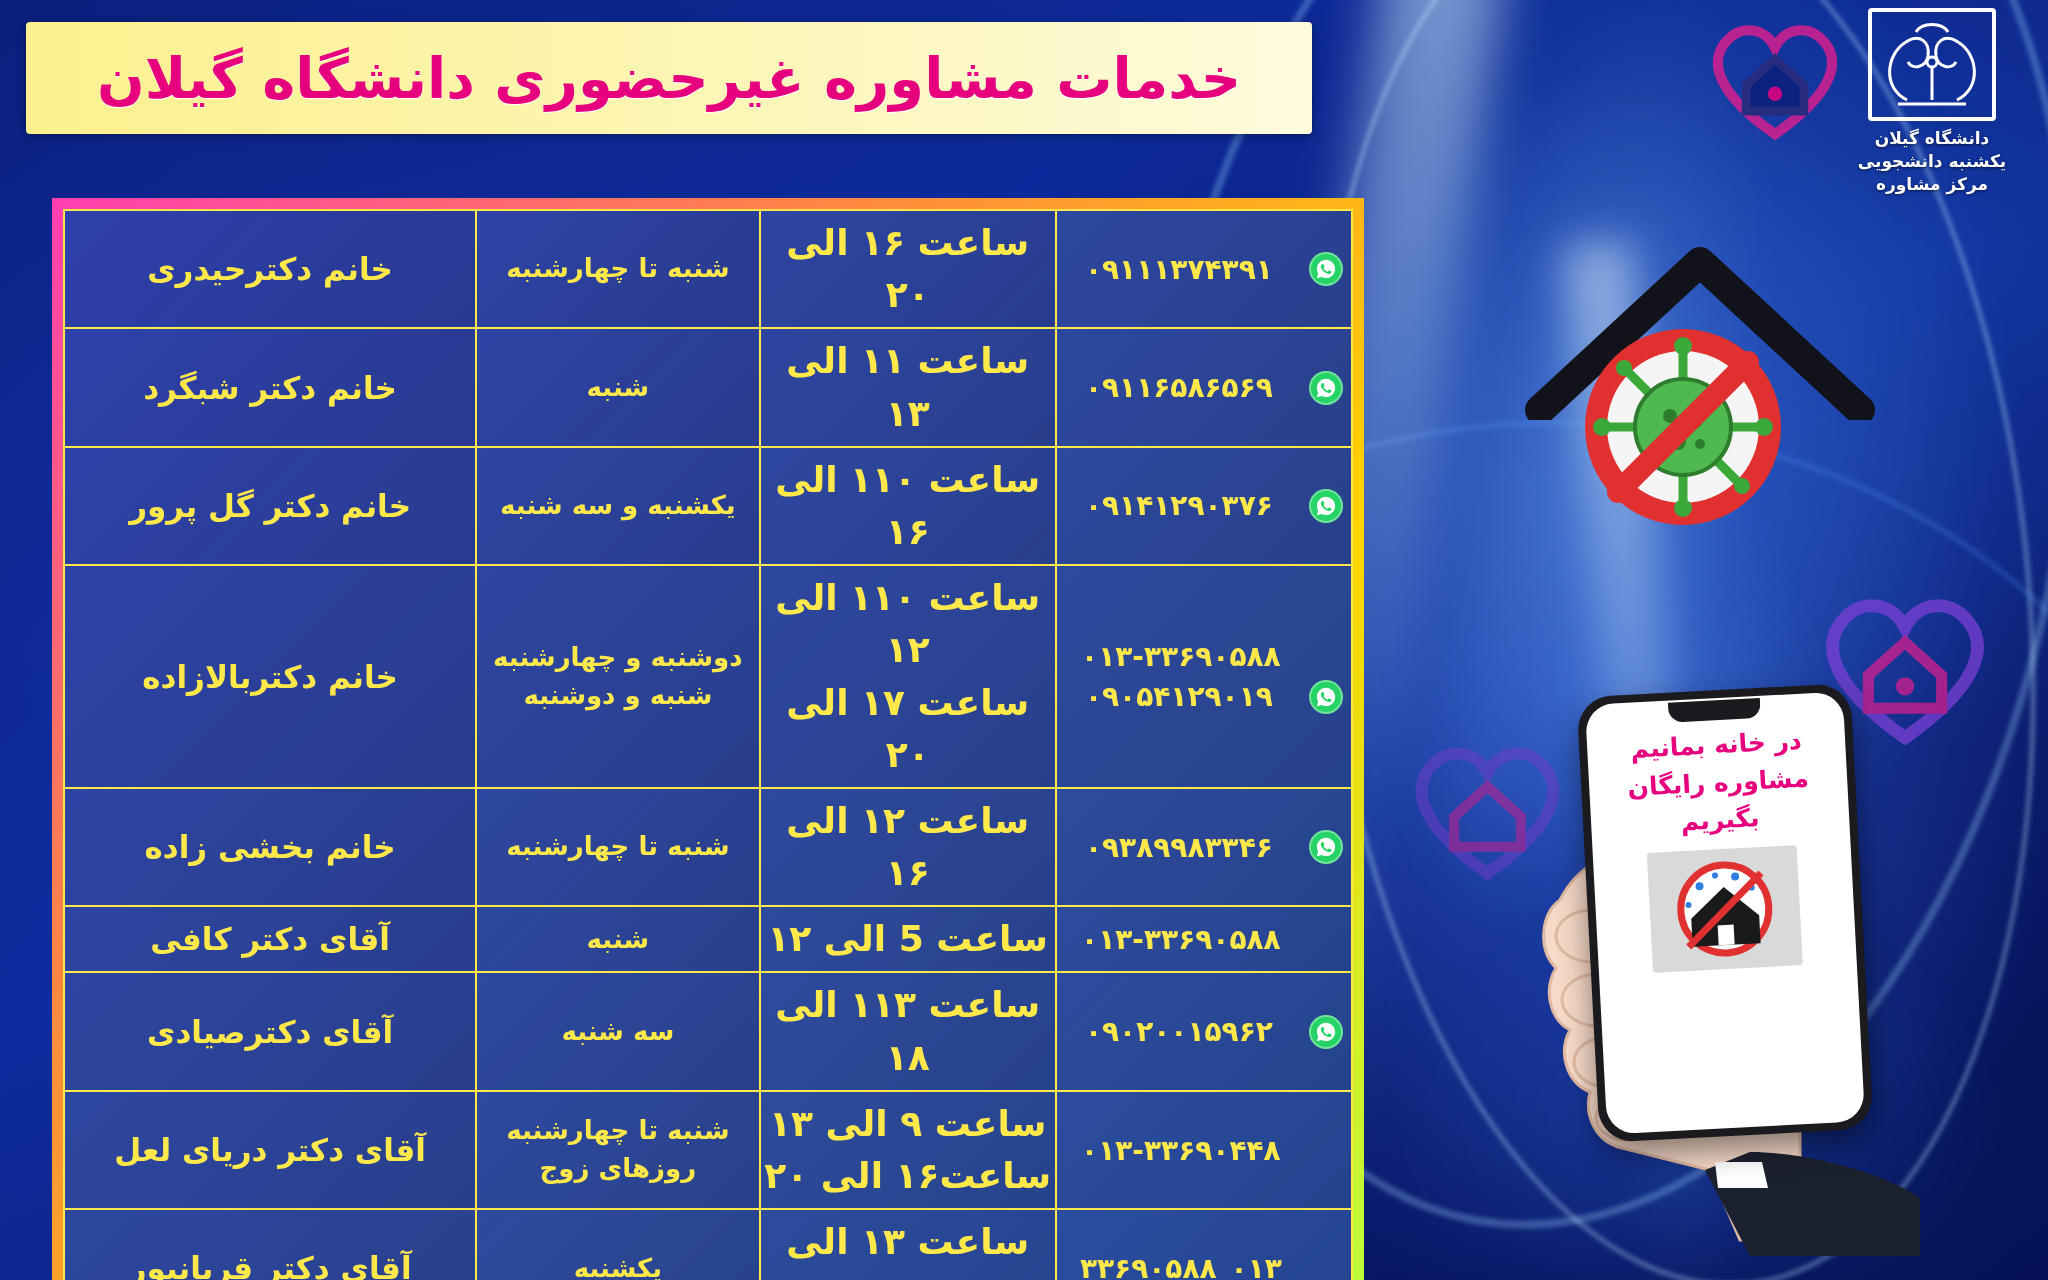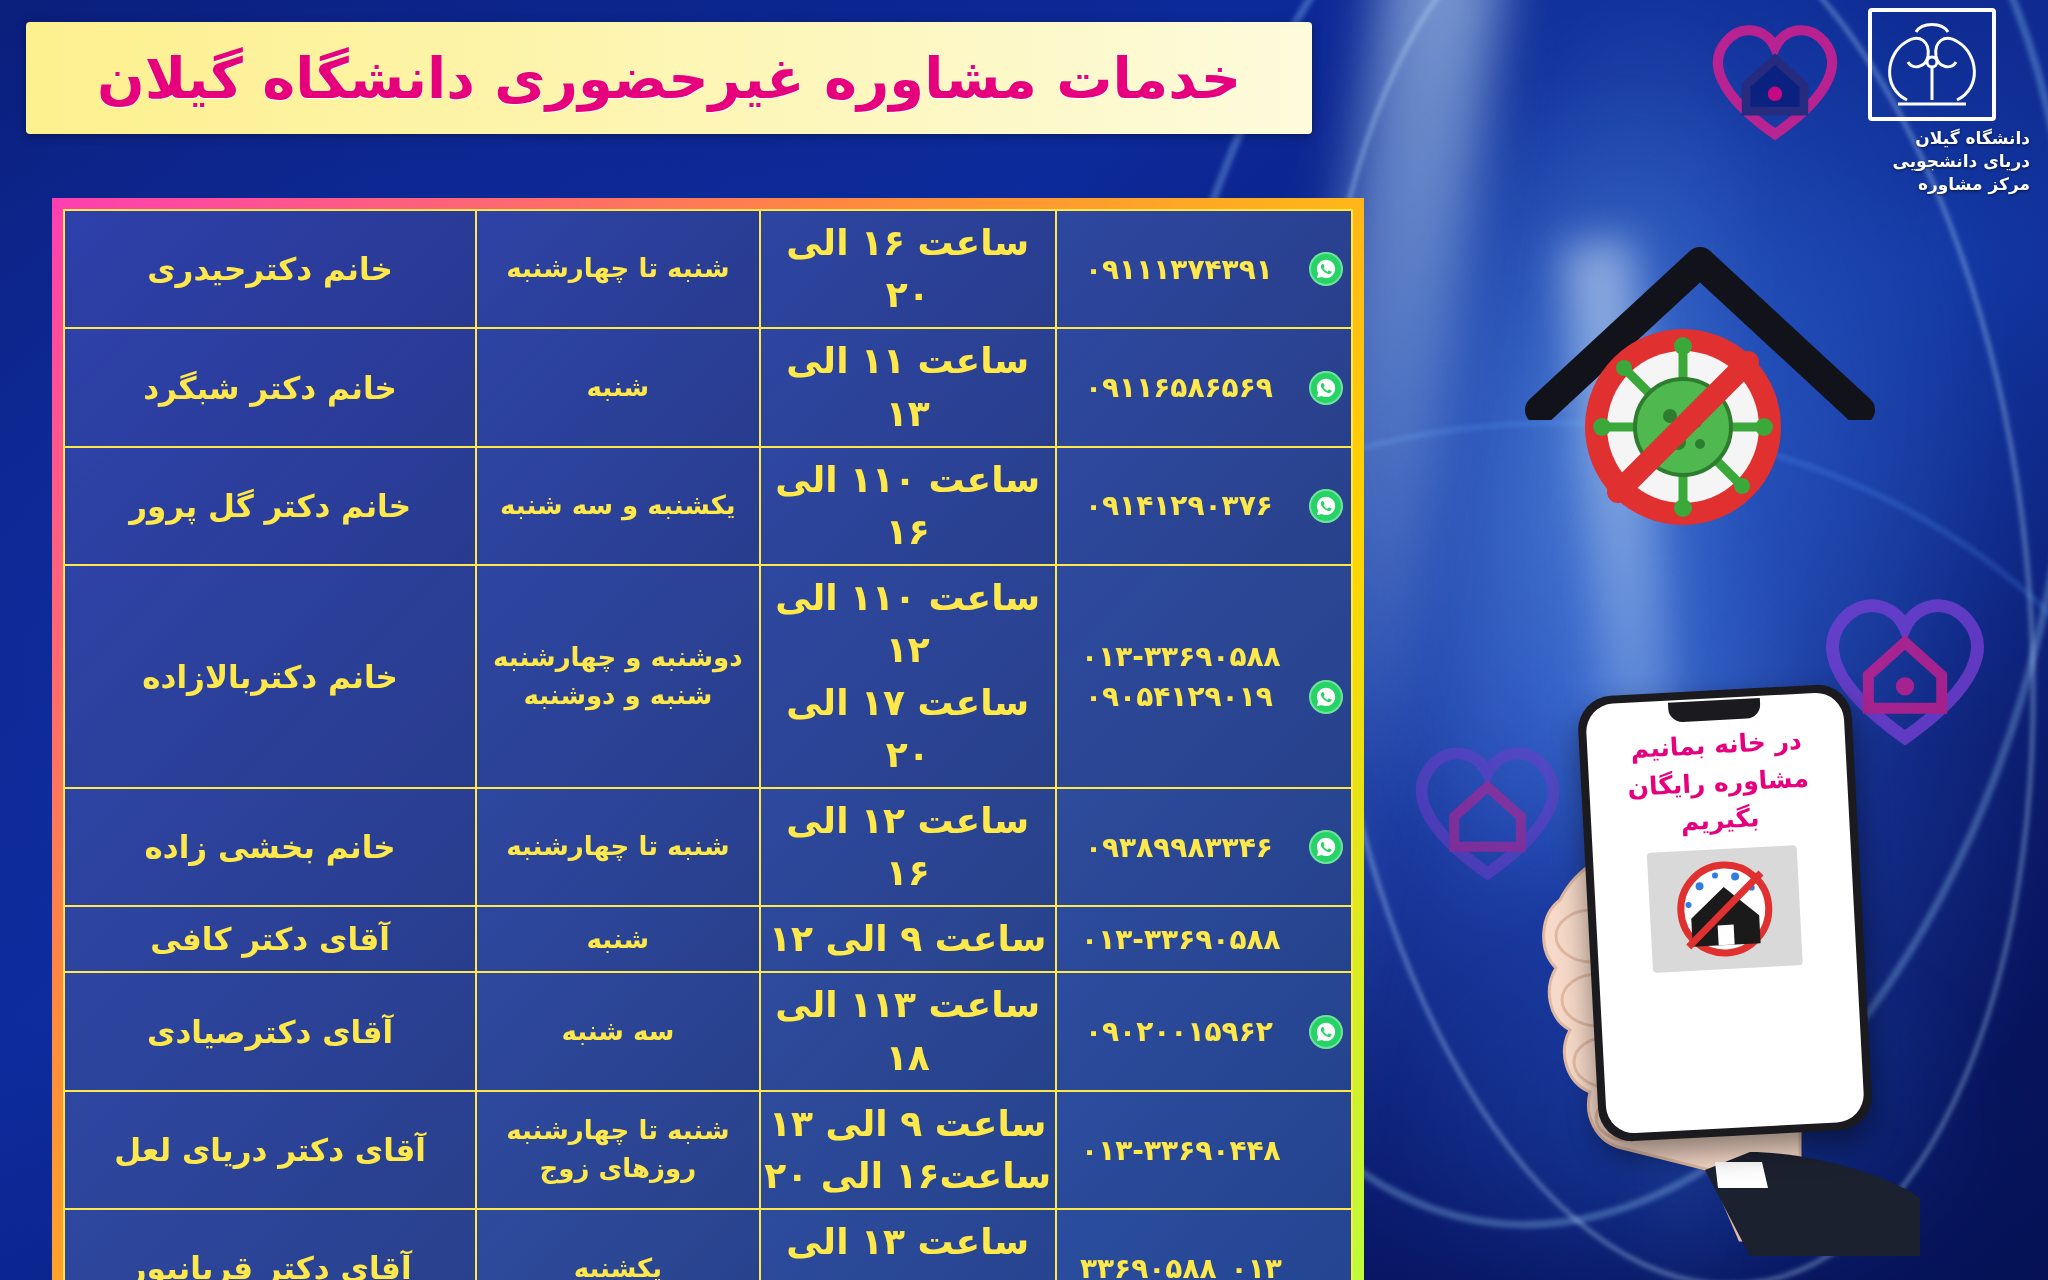--- a/index.html
+++ b/index.html
@@ -57,21 +57,20 @@
     position:absolute;top:8px;right:18px;width:196px;text-align:center;color:#fff;
   }
   .logo-box{
     width:120px;height:105px;margin:0 auto;border:4px solid #fff;border-radius:4px;
     position:relative;background:transparent;
   }
   .logo-box svg{position:absolute;inset:0;}
   .logo-text{
     margin-top:6px;font-size:17px;line-height:1.35;font-weight:bold;
     text-shadow:0 1px 3px rgba(0,0,0,.6);
-    text-align:right;
   }
 
   
   .title-bar{
     position:absolute;left:26px;top:22px;width:1286px;height:112px;
     background:linear-gradient(to left,#fdfbdc 0%,#fdf6b7 45%,#fdf08e 100%);
     border-radius:4px;
     box-shadow:0 2px 10px rgba(0,0,0,.35);
     display:flex;align-items:center;justify-content:center;
   }
@@ -203,21 +202,21 @@
         <path d="M85 88 C110 76 106 42 86 30 C72 21 62 30 64 44 C66 56 80 58 84 50"></path>
         <path d="M60 88 L60 56"></path>
         <path d="M44 20 C50 10 70 10 76 20"></path>
         <circle cx="60" cy="50" r="5"></circle>
         <path d="M26 92 L94 92"></path>
       </g>
     </svg>
   </div>
   <div class="logo-text">
     <div>دانشگاه گیلان</div>
-    <div>دریای دانشجویی</div>
+    <div>یکشنبه دانشجویی</div>
     <div>مرکز مشاوره</div>
   </div>
 </div>
 
 <div class="title-bar">
   <div class="title-text">خدمات  مشاوره غیرحضوری دانشگاه گیلان</div>
 </div>
 
 <div class="table-wrap">
   <table>
@@ -328,21 +327,21 @@
           </td>
           <td class="cell-name">خانم  بخشی زاده</td>
         </tr>
         <tr>
           <td class="cell-phone">
             <div class="phone-line noicon">
               <span class="phone-num">۰۱۳-۳۳۶۹۰۵۸۸</span>
             </div>
           </td>
           <td class="cell-hours">
-            <div>ساعت ۹ الی ۱۲</div>
+            <div>ساعت 5 الی ۱۲</div>
           </td>
           <td class="cell-days">
             <div>شنبه</div>
           </td>
           <td class="cell-name">آقای دکتر کافی</td>
         </tr>
         <tr>
           <td class="cell-phone">
             <div class="phone-line">
               <span class="wa">

